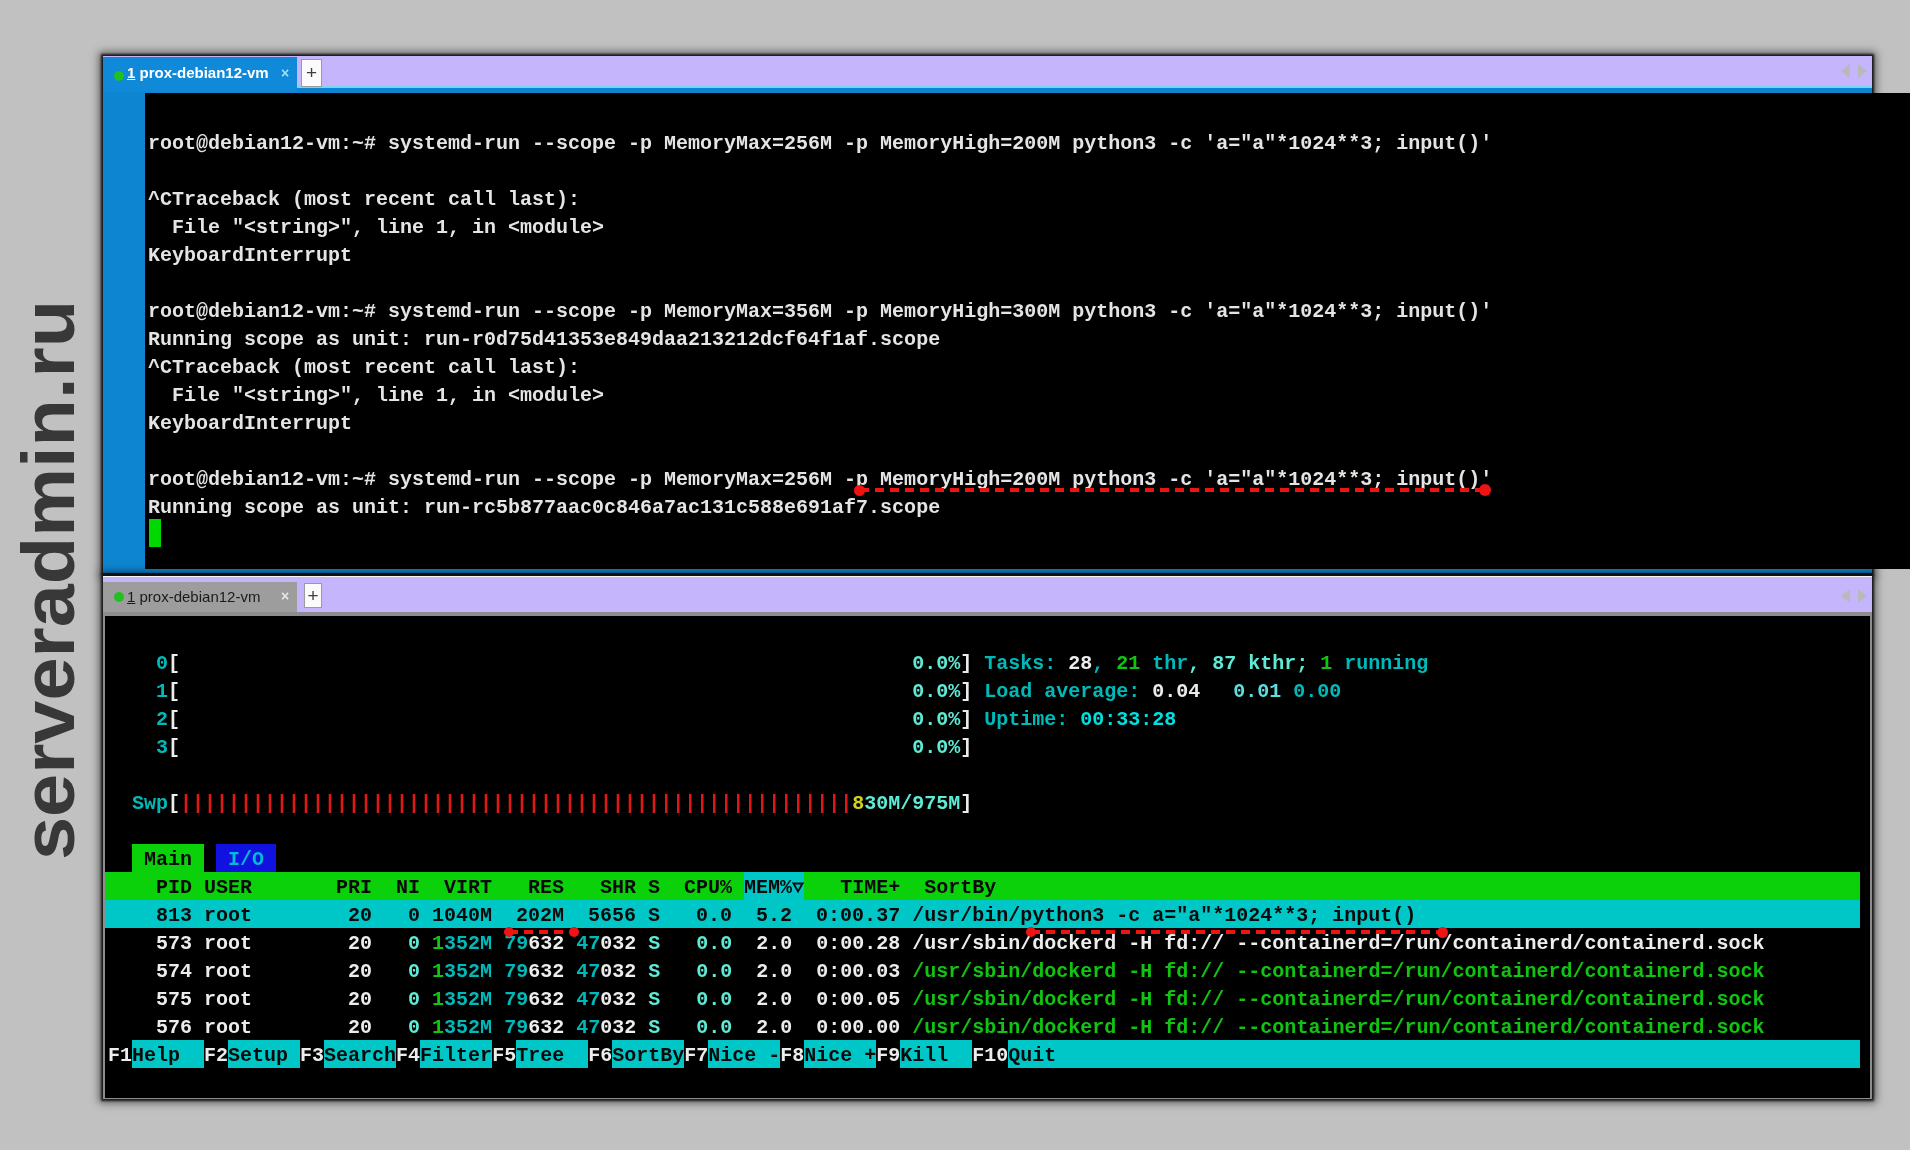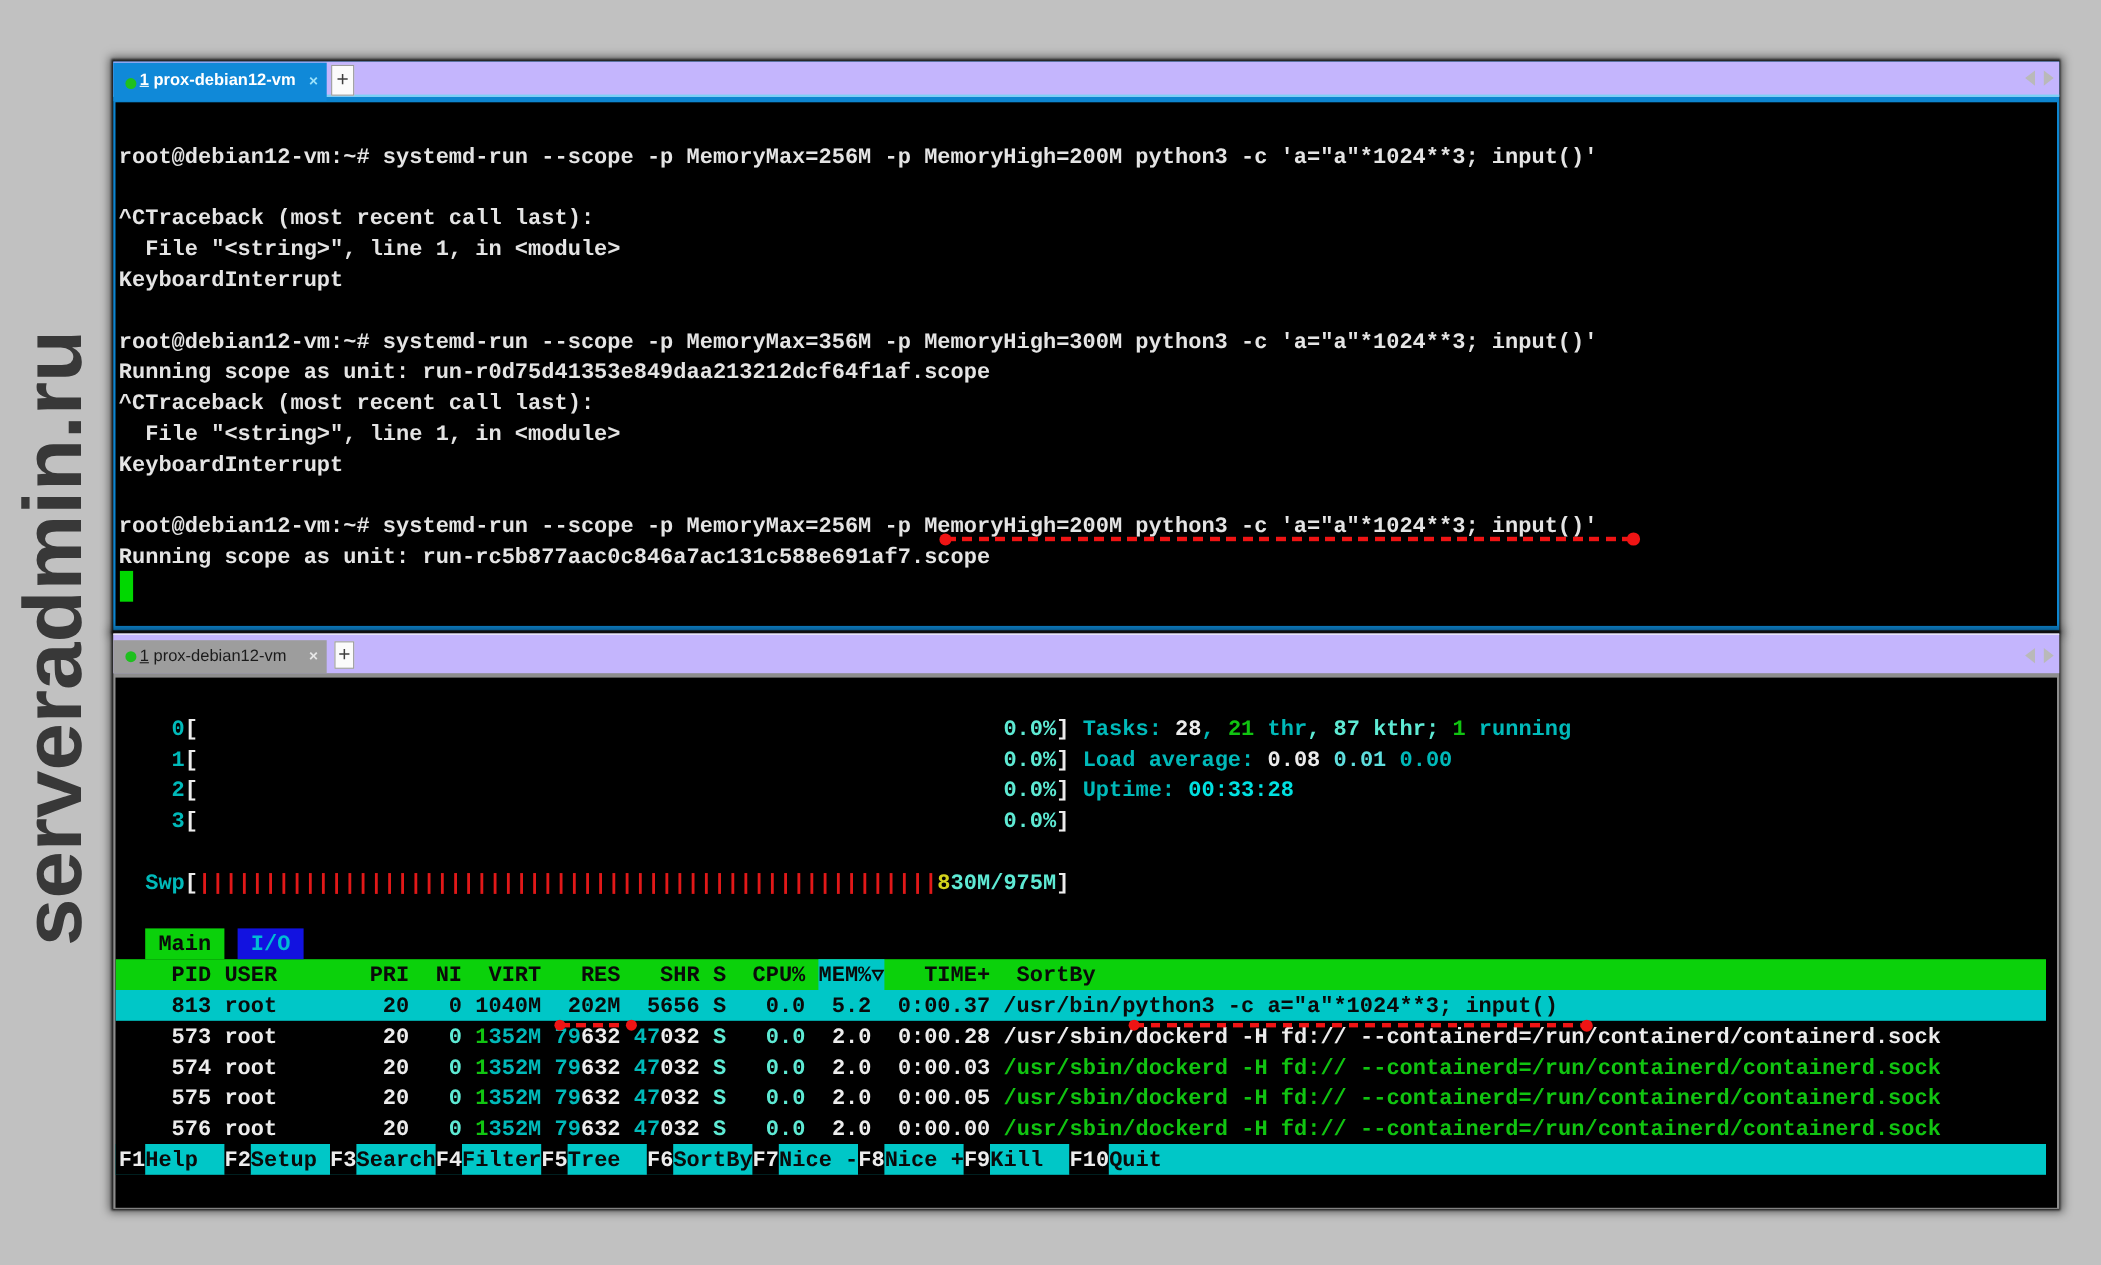--- a/index.html
+++ b/index.html
@@ -24,32 +24,32 @@
   .plus { position:absolute; width:21px; background:#fbfbfb; border:1px solid #9b9b9b;
            color:#3e3e3e; font:normal 19px "Liberation Sans",sans-serif; text-align:center; }
   #w1 .plus { left:198px; top:3px; height:28px; line-height:26px; }
   #w2 .plus { left:201px; top:6px; height:25px; line-height:23px; width:18px; }
   .arl,.arr { position:absolute; width:0; height:0; border-top:7px solid transparent; border-bottom:7px solid transparent; }
   .arl { border-right:9px solid #b9b9b9; left:1738px; }
   .arr { border-left:9px solid #b9b9b9; left:1755px; }
   #w1 .arl,#w1 .arr { top:8px; }
   #w2 .arl,#w2 .arr { top:12px; }
   .cont { position:absolute; left:2px; background:#000; width:1765px; overflow:hidden; }
-  #w1 .cont { top:37px; height:476px; }
+  #w1 .cont { top:37px; height:476px;margin-left:40px; }
   #w2 .cont { top:40px; height:482px; }
   .ln { position:absolute; left:3px; white-space:pre; font:bold 20px "Liberation Mono",monospace;
          line-height:28px; height:28px; color:#e4e4e4; }
   .cur { position:absolute; left:4px; top:426px; width:12px; height:28px; background:#00d800; }
   .bgr { position:absolute; left:0; width:1755px; height:28px; }
   .bga { position:absolute; height:28px; }
   .w  { color:#ececec; }
   .gr { color:#5eead4; }
   .cl { color:#00b9b9; }
   .cb { color:#00e0e0; }
-  .cm { color:#5fdede; }
+  .cm { color:#5fdede;margin-left:21px; }
   .gn { color:#11c411; }
   .bb { color:#5c5cf0; }
   .mb { color:#e23ce2; }
   .yb { color:#d2d21c; }
   .rb { color:#e11818; }
   .bk { color:#0a0a0a; }
   .io { color:#00bcd4;text-align:right; }
   .ann { position:absolute; height:4px;
           background:repeating-linear-gradient(90deg,#ef1414 0,#ef1414 9px,transparent 9px,transparent 15px); }
   .adot { position:absolute; border-radius:50%; background:#ef1414; }
@@ -108,21 +108,21 @@
 <div class="bga" style="left:291px;top:424px;width:24px;background:#000"></div>
 <div class="bga" style="left:387px;top:424px;width:24px;background:#000"></div>
 <div class="bga" style="left:483px;top:424px;width:24px;background:#000"></div>
 <div class="bga" style="left:579px;top:424px;width:24px;background:#000"></div>
 <div class="bga" style="left:675px;top:424px;width:24px;background:#000"></div>
 <div class="bga" style="left:771px;top:424px;width:24px;background:#000"></div>
 <div class="bga" style="left:867px;top:424px;width:36px;background:#000"></div>
 <div class="bga" style="left:27px;top:228px;width:72px;background:#0bd10b"></div>
 <div class="bga" style="left:111px;top:228px;width:60px;background:#1212e0"></div>
 <div class="ln" style="top:34px"><span>    </span><span class="cl">0</span><span class="w">[</span><span>                                                             </span><span class="gr">0.0%</span><span class="w">]</span><span> </span><span class="cl">Tasks: </span><span class="w">28</span><span class="cl">,</span><span class="gn"> 21</span><span class="cl"> thr</span><span class="gr">, 87 kthr</span><span class="gr">;</span><span class="gn"> 1</span><span class="cl"> running</span></div>
-<div class="ln" style="top:62px"><span>    </span><span class="cl">1</span><span class="w">[</span><span>                                                             </span><span class="gr">0.0%</span><span class="w">]</span><span> </span><span class="cl">Load average: </span><span class="w">0.08 </span><span class="cm">0.01 </span><span class="cl">0.00</span></div>
+<div class="ln" style="top:62px"><span>    </span><span class="cl">1</span><span class="w">[</span><span>                                                             </span><span class="gr">0.0%</span><span class="w">]</span><span> </span><span class="cl">Load average: </span><span class="w">0.04 </span><span class="cm">0.01 </span><span class="cl">0.00</span></div>
 <div class="ln" style="top:90px"><span>    </span><span class="cl">2</span><span class="w">[</span><span>                                                             </span><span class="gr">0.0%</span><span class="w">]</span><span> </span><span class="cl">Uptime: </span><span class="cb">00:33:28</span></div>
 <div class="ln" style="top:118px"><span>    </span><span class="cl">3</span><span class="w">[</span><span>                                                             </span><span class="gr">0.0%</span><span class="w">]</span></div>
 <div class="ln" style="top:174px"><span>  </span><span class="cl">Swp</span><span class="w">[</span><span class="rb">||||||||||||||||||||||||||||||||||||||||||||||||||||||||</span><span class="yb">8</span><span class="gr">30M/975M</span><span class="w">]</span></div>
 <div class="ln" style="top:230px"><span>  </span><span class="bk"> Main </span><span> </span><span class="io"> I/O </span></div>
 <div class="ln" style="top:258px"><span class="bk">    PID USER       PRI  NI  VIRT   RES   SHR S  CPU% MEM%</span><svg width="12" height="20" style="vertical-align:-4px">
           <path d="M1.5 6.5 H10.5 L6 14.5 Z" fill="none" stroke="#0a0a0a" stroke-width="1.8"></path>
         </svg><span class="bk">   TIME+  SortBy</span></div>
 <div class="ln" style="top:286px"><span class="bk">    813 root        20   0 1040M  202M  5656 S   0.0  5.2  0:00.37 /usr/bin/python3 -c a="a"*1024**3; input()</span></div>
 <div class="ln" style="top:314px"><span class="w">    573 root        20</span><span class="gr">   0</span><span> </span><span class="gn">1</span><span class="cl">352M</span><span> </span><span class="cl">79</span><span class="w">632</span><span> </span><span class="cl">47</span><span class="w">032</span><span> </span><span class="gr">S</span><span class="gr">   0.0</span><span class="w">  2.0</span><span class="w">  0:00.28</span><span> </span><span class="w">/usr/sbin/dockerd -H fd:// --containerd=/run/containerd/containerd.sock</span></div>
 <div class="ln" style="top:342px"><span class="w">    574 root        20</span><span class="gr">   0</span><span> </span><span class="gn">1</span><span class="cl">352M</span><span> </span><span class="cl">79</span><span class="w">632</span><span> </span><span class="cl">47</span><span class="w">032</span><span> </span><span class="gr">S</span><span class="gr">   0.0</span><span class="w">  2.0</span><span class="w">  0:00.03</span><span> </span><span class="gn">/usr/sbin/dockerd -H fd:// --containerd=/run/containerd/containerd.sock</span></div>

